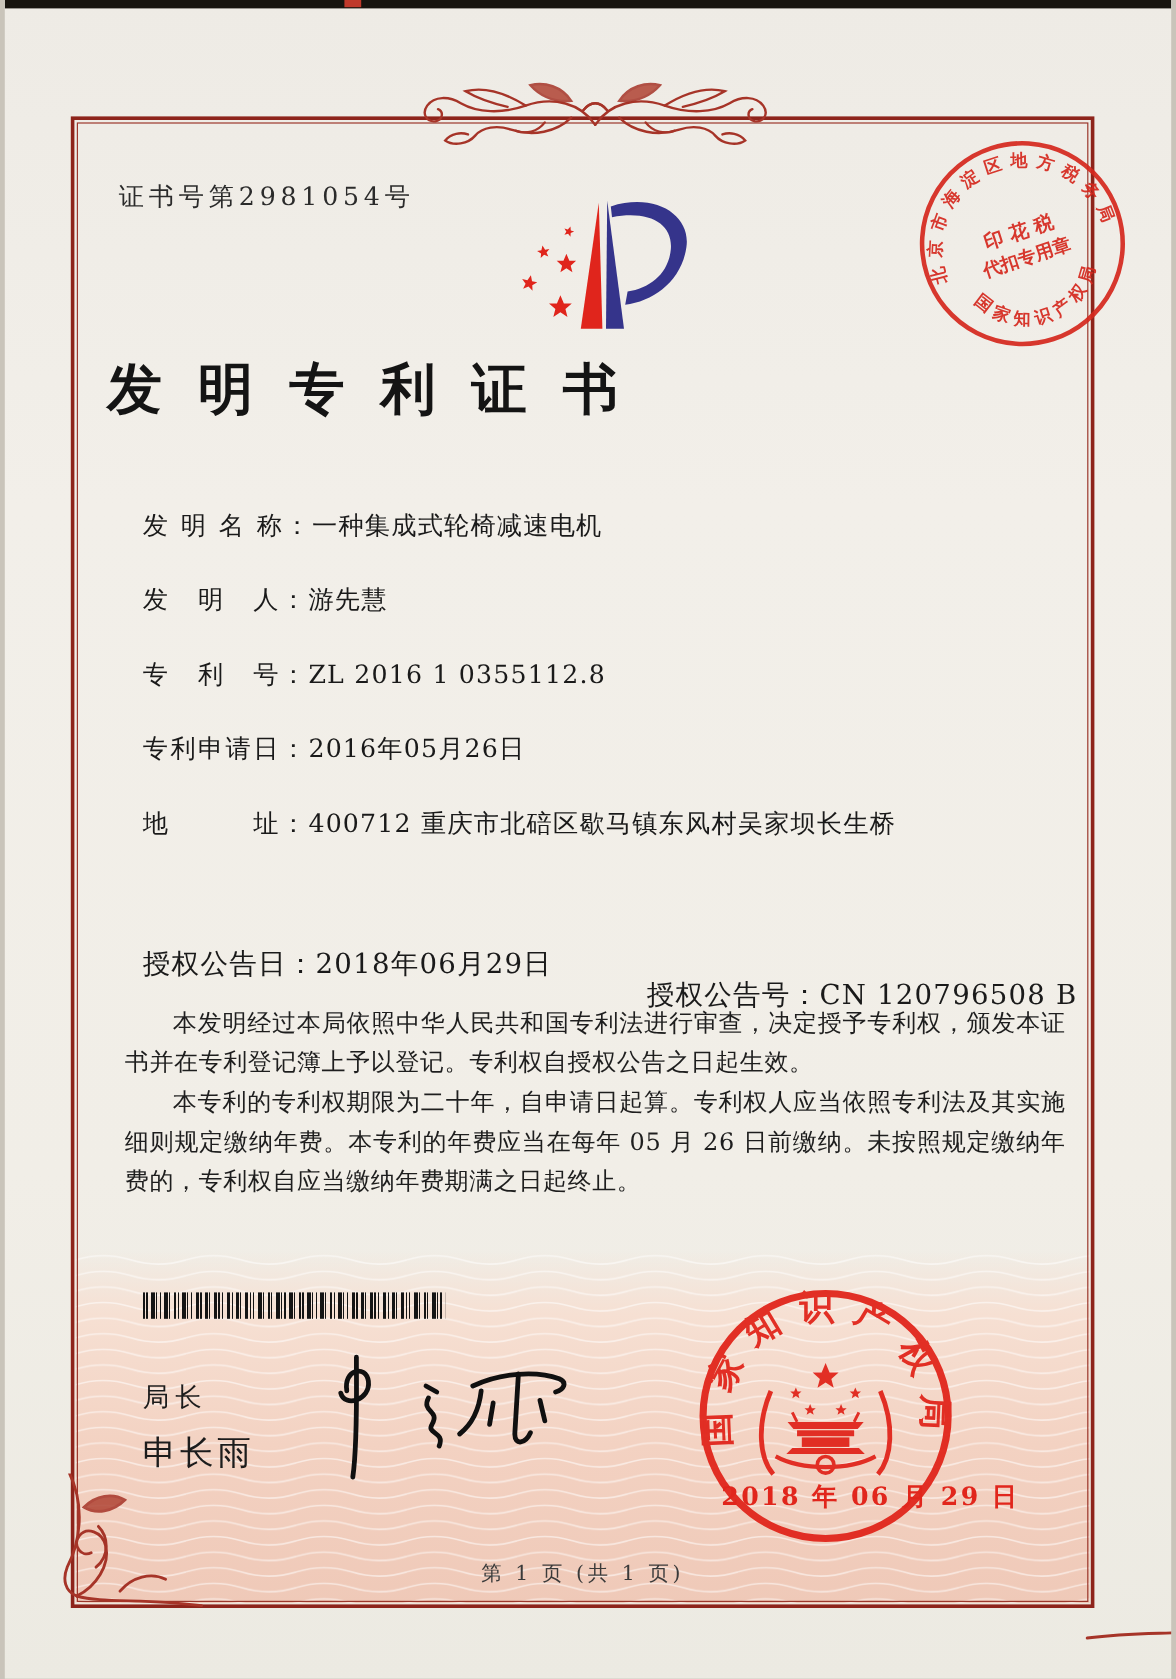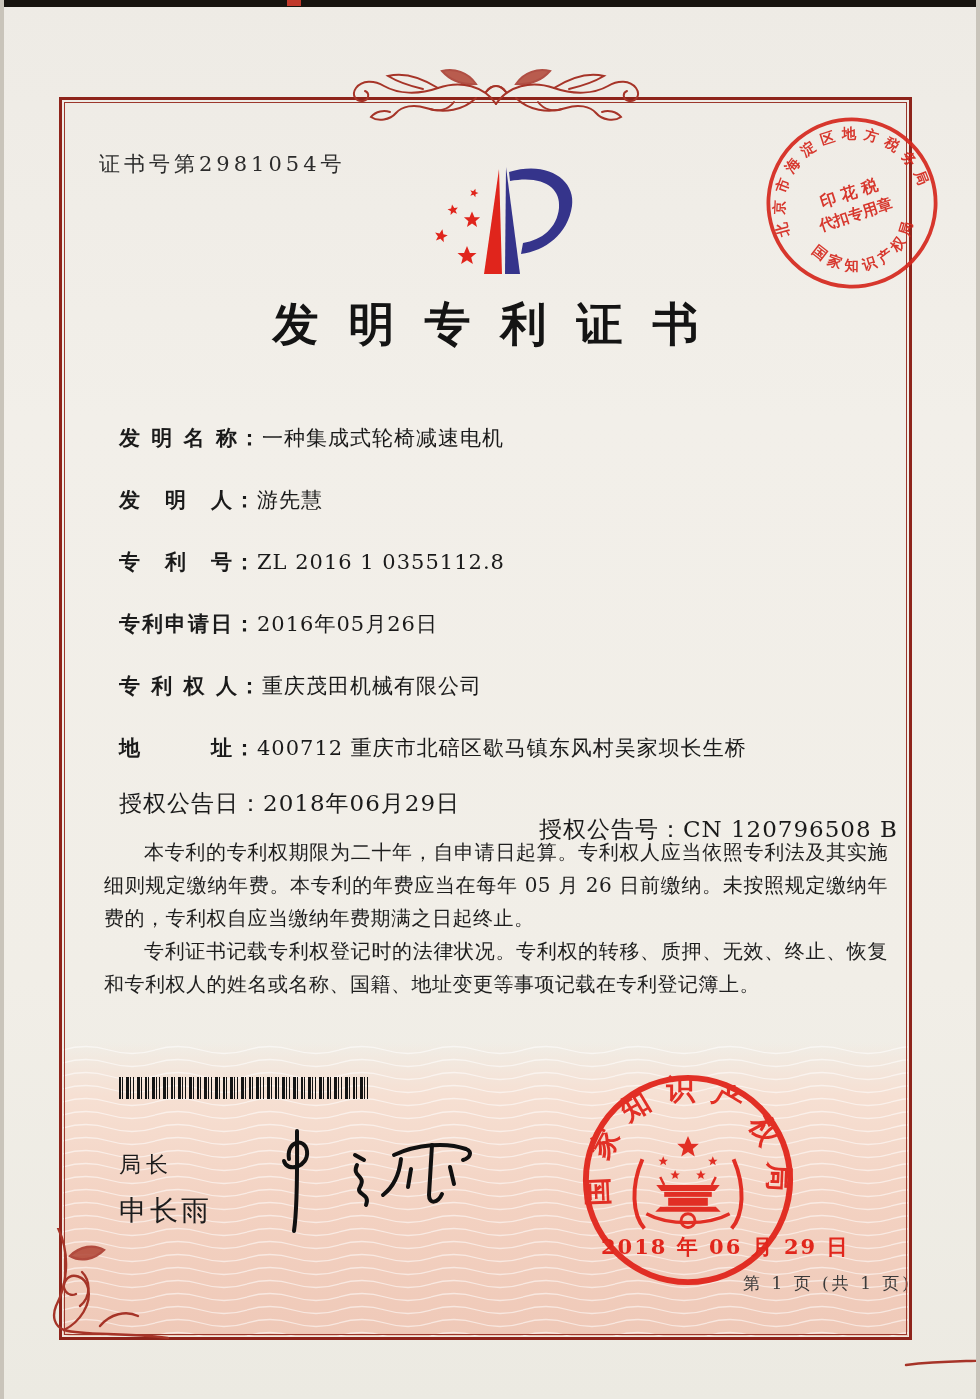--- a/index.html
+++ b/index.html
@@ -17,26 +17,26 @@
   
   .pink-zone { position:absolute; left:59px; top:1042px; width:845px; height:294px; z-index:1;
                background:linear-gradient(180deg, rgba(246,226,215,0) 0%, #f6e0d3 18%, #f3d2c2 55%, #efc9b8 100%); }
   .pink-zone svg { position:absolute; left:0; top:0; }
 
   .cert-number { position:absolute; left:95px; top:150px; font-size:21px; letter-spacing:4px; color:#2b2b2b; z-index:2; }
 
   .logo { position:absolute; left:398px; top:150px; z-index:2; }
   .tax-stamp { position:absolute; left:748px; top:108px; z-index:5; opacity:.92; }
 
-  .title { position:absolute; left:55px; top:294px; width:853px; text-align:center;
+  .title { position:absolute; left:55px; top:294px; width:853px; text-align:left;
            font-size:46px; font-weight:700; letter-spacing:30px; text-indent:30px; color:#141414; z-index:2; }
 
   .fields { position:absolute; left:115px; top:424px; width:740px; z-index:2; }
   .field-row { display:flex; align-items:baseline; height:26px; margin-bottom:36px; font-size:21px; color:#1a1a1a; }
-  .field-label { white-space:pre; letter-spacing:2px; min-width:138px;font-weight:bold; }
+  .field-label { white-space:pre; letter-spacing:2px; min-width:138px; }
   .field-value { white-space:pre; letter-spacing:1px; }
 
   .grant-row { position:absolute; left:115px; top:788px; width:740px; font-size:23px; color:#1a1a1a; z-index:2; }
   .grant-right { position:absolute; left:370px; top:0; }
   .grant-row span { white-space:pre; letter-spacing:1px; }
 
   .paragraphs { position:absolute; left:100px; top:836px; width:784px; z-index:2;
                 font-size:20px; line-height:33px; color:#1e1e1e; text-align:justify; }
   .paragraphs p { text-indent:2em; letter-spacing:.5px; }
 
@@ -48,21 +48,21 @@
       #141414 22px 23px, transparent 23px 26px); }
 
   .director-label { position:absolute; left:115px; top:1150px; font-size:22px; letter-spacing:5px; color:#1c1c1c; z-index:2; }
   .director-name  { position:absolute; left:115px; top:1192px; font-size:28px; letter-spacing:3px; color:#1c1c1c; z-index:2; }
   .signature { position:absolute; left:255px; top:1125px; z-index:2; }
 
   .office-seal { position:absolute; left:570px; top:1066px; z-index:2; opacity:.95; }
   .seal-date { position:absolute; left:597px; top:1233px; font-size:21px; font-weight:600;
                color:#e1261c; letter-spacing:2px; white-space:pre; z-index:3; }
 
-  .footer { position:absolute; left:55px; top:1272px; width:853px; text-align:right;
+  .footer { position:absolute; left:55px; top:1300px; width:853px; text-align:center;
             font-size:17px; letter-spacing:3px; color:#3a3a3a; z-index:2; }
 
   .flourish-top { position:absolute; left:322px; top:58px; z-index:5; }
   .flourish-bl { position:absolute; left:36px; top:1228px; z-index:5; }
   .flourish-br { position:absolute; left:900px; top:1255px; z-index:5; transform:scaleX(-1); }
 </style>
 </head>
 <body>
 
 <div class="page">
@@ -167,39 +167,35 @@
     </div>
     <div class="field-row">
       <span class="field-label">专　利　号：</span>
       <span class="field-value">ZL 2016 1 0355112.8</span>
     </div>
     <div class="field-row">
       <span class="field-label">专利申请日：</span>
       <span class="field-value">2016年05月26日</span>
     </div>
     <div class="field-row">
-      <span class="field-label">专 利 权 人：</span>
-      <span class="field-value">重庆茂田机械有限公司</span>
-    </div>
-    <div class="field-row">
       <span class="field-label">地　　　址：</span>
       <span class="field-value">400712 重庆市北碚区歇马镇东风村吴家坝长生桥</span>
     </div>
   </div>
 
   <div class="grant-row">
     <span>授权公告日：</span><span>2018年06月29日</span>
     <span class="grant-right">
       <span>授权公告号：</span><span>CN 120796508 B</span>
     </span>
   </div>
 
   <div class="paragraphs">
+    <p>本发明经过本局依照中华人民共和国专利法进行审查，决定授予专利权，颁发本证书并在专利登记簿上予以登记。专利权自授权公告之日起生效。</p>
     <p>本专利的专利权期限为二十年，自申请日起算。专利权人应当依照专利法及其实施细则规定缴纳年费。本专利的年费应当在每年 05 月 26 日前缴纳。未按照规定缴纳年费的，专利权自应当缴纳年费期满之日起终止。</p>
-    <p>专利证书记载专利权登记时的法律状况。专利权的转移、质押、无效、终止、恢复和专利权人的姓名或名称、国籍、地址变更等事项记载在专利登记簿上。</p>
   </div>
 
   <div class="barcode"></div>
 
   <div class="director-label">局长</div>
   <div class="director-name">申长雨</div>
 
   <svg class="signature" width="250" height="112" viewBox="0 0 250 112">
     <g stroke="#101010" stroke-width="4" fill="none" stroke-linecap="round" stroke-linejoin="round">
       <path d="M30,34 C27,16 46,12 48,26 C50,42 28,48 25,36"></path>

